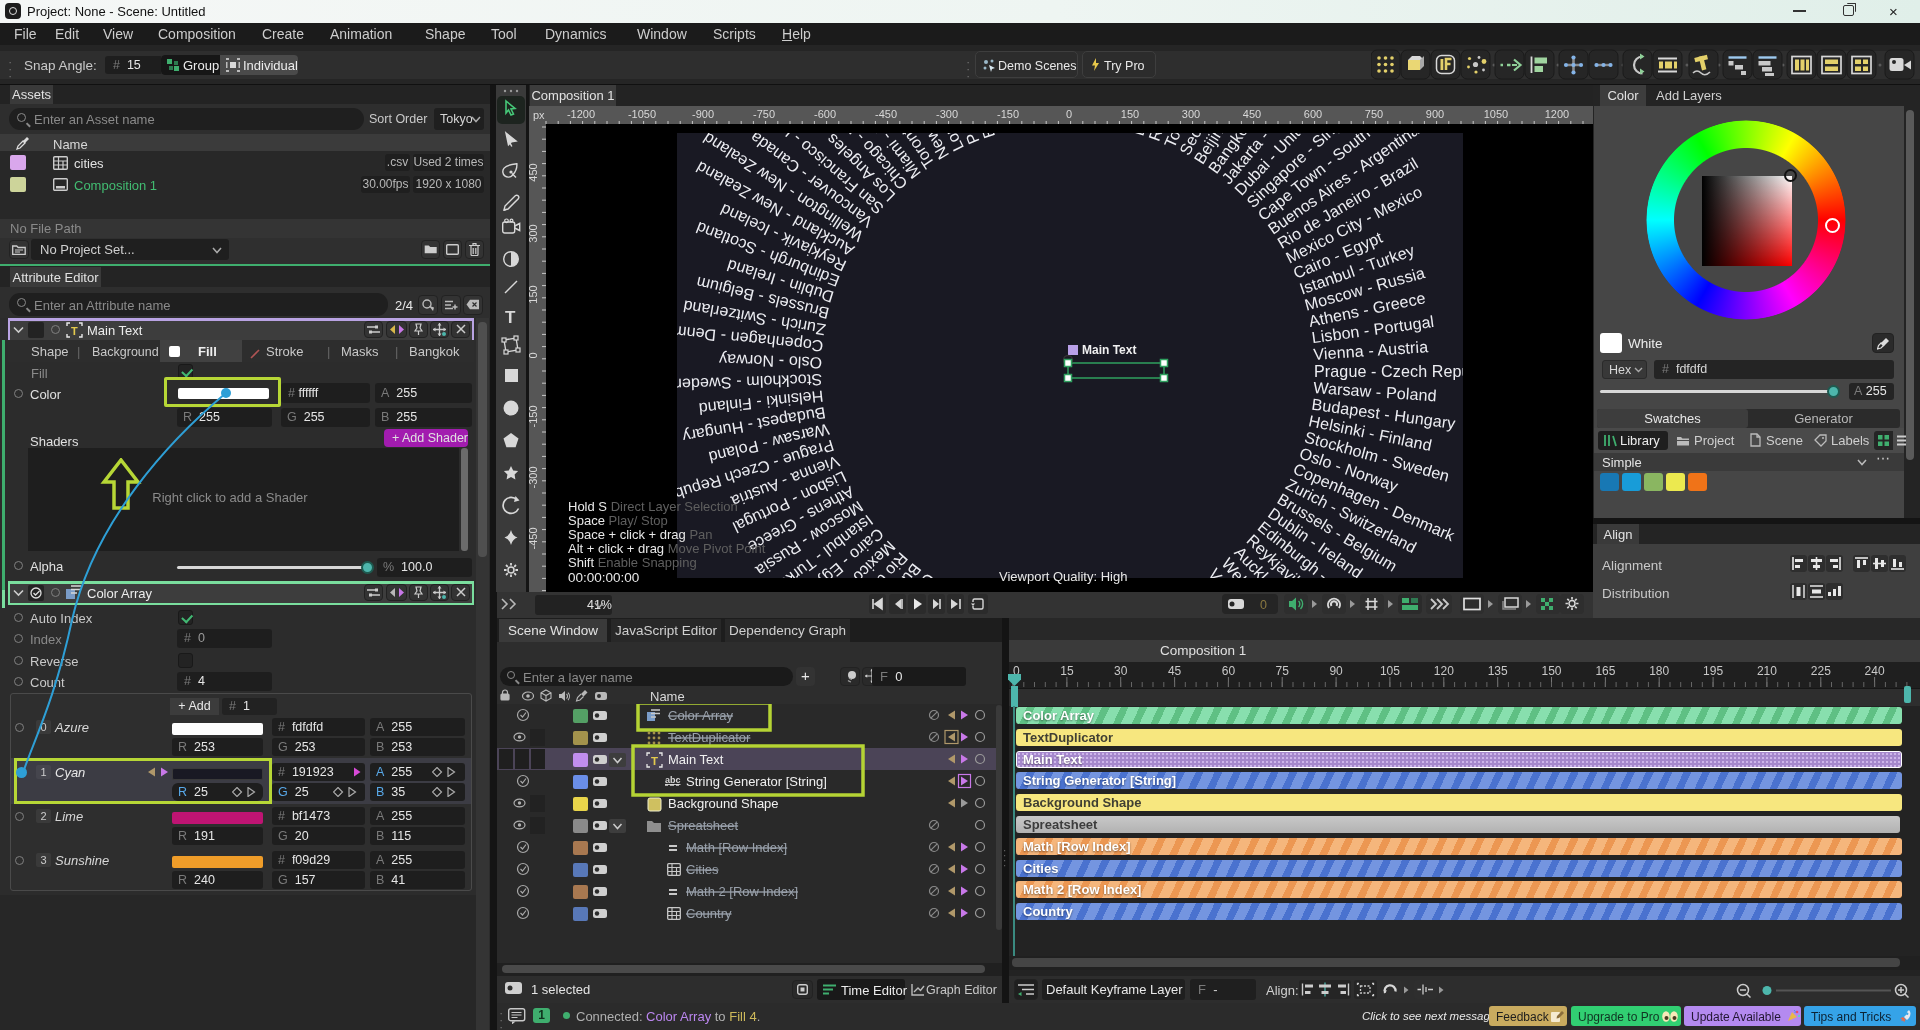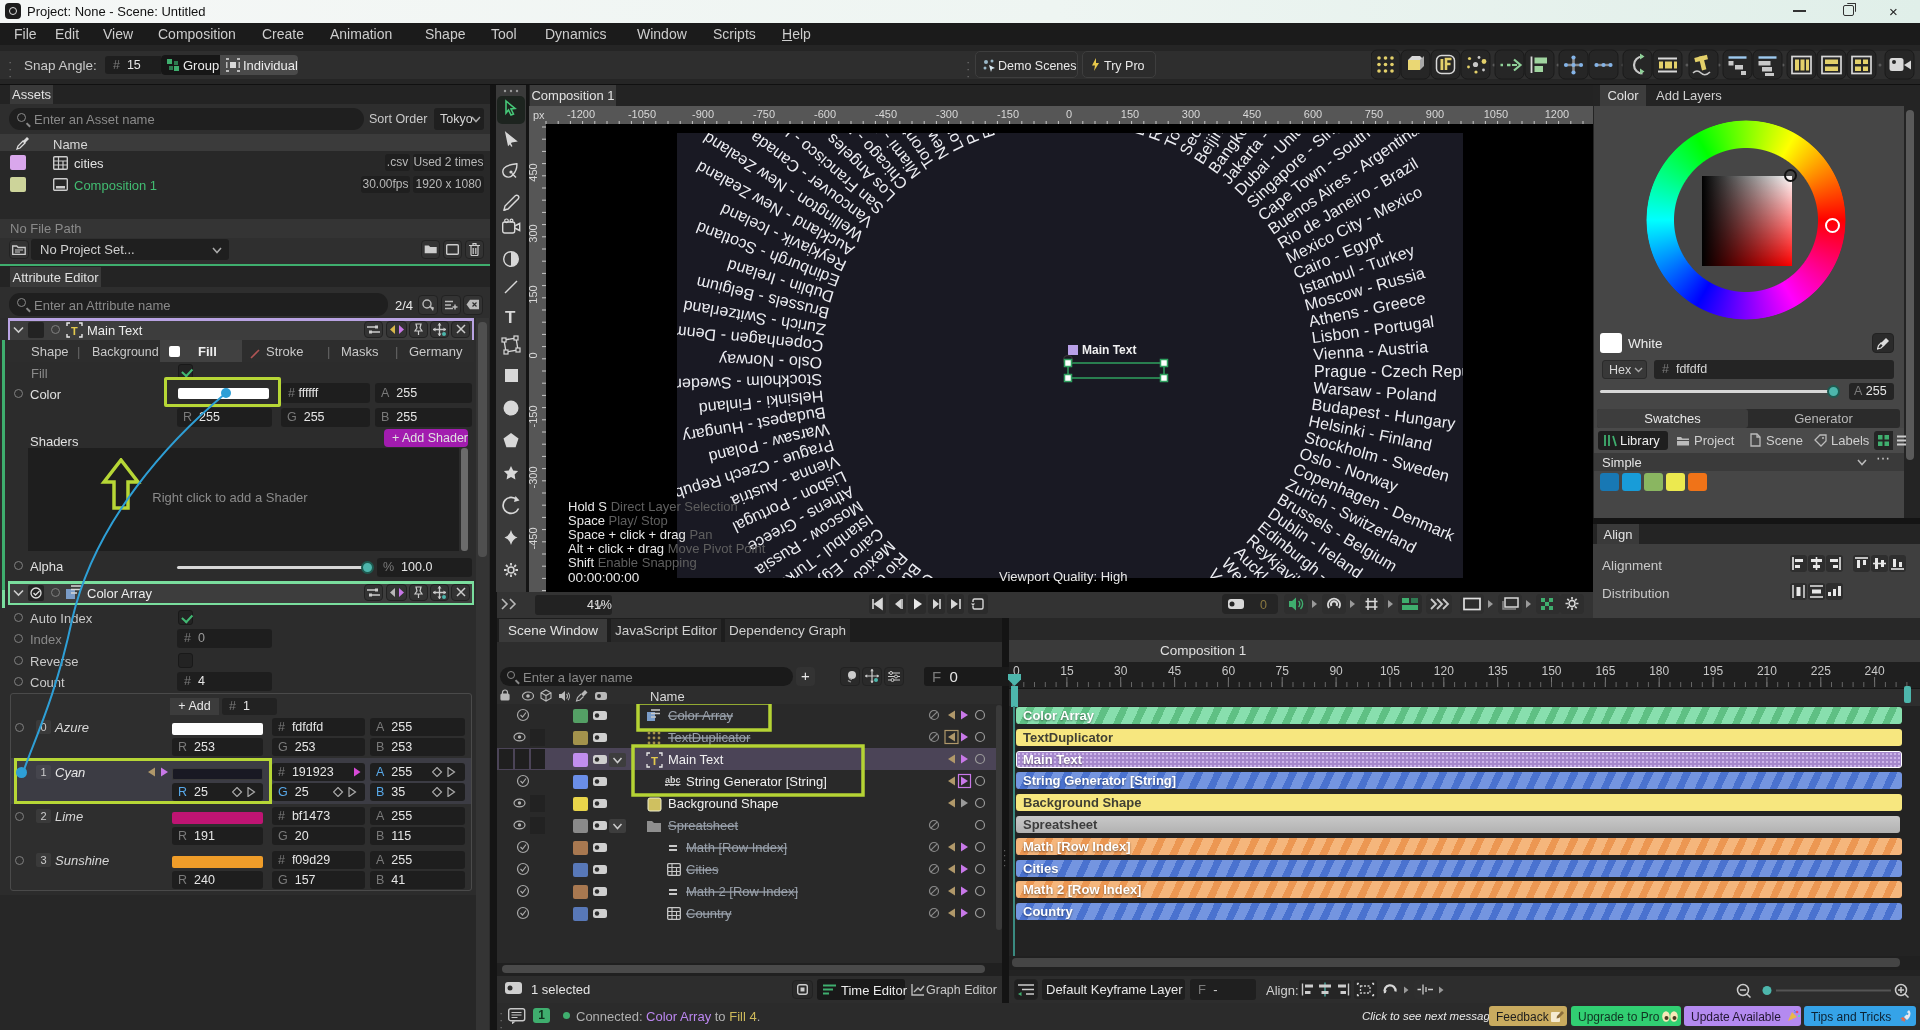--- a/index.html
+++ b/index.html
@@ -355,21 +355,21 @@
 <div class="abs" style="left:160px;top:340px;width:82px;height:22px;background:#414141;"></div>
 <div class="abs" style="left:169px;top:346px;width:11px;height:11px;background:#fff;border-radius:2px;"></div>
 <div class="abs" style="left:198px;top:344px;color:#f0f0f0;font-size:13px;font-weight:bold;">Fill</div>
 <div class="abs" style="left:249px;top:346px;width:12px;height:12px;"><svg width="12" height="12">
         <path d="M2 10 L10 2" stroke="#b05454" stroke-width="1.6"></path>
       </svg></div>
 <div class="abs glabel" style="left:266px;top:344px;">Stroke</div>
 <div class="abs" style="left:327px;top:344px;color:#666;font-size:13px;">|</div>
 <div class="abs glabel" style="left:341px;top:344px;">Masks</div>
 <div class="abs" style="left:395px;top:344px;color:#666;font-size:13px;">|</div>
-<div class="abs glabel" style="left:409px;top:344px;">Germany</div>
+<div class="abs glabel" style="left:409px;top:344px;">Bangkok</div>
 
 <div class="abs dim" style="left:31px;top:366px;font-size:13px;">Fill</div>
 <div class="check on" style="left:178px;top:364px;"></div>
 
 <div class="circ" style="left:14px;top:389px;"></div>
 <div class="abs glabel" style="left:30px;top:387px;color:#e0e0e0;">Color</div>
 <div class="abs" style="left:164px;top:377px;width:117px;height:30px;border:3px solid #b7d736;border-radius:2px;"></div>
 <div class="abs" style="left:178px;top:387.5px;width:91px;height:11px;background:#fff;border-radius:2px;"></div>
 <div class="field" style="left:281px;top:383px;width:89px;height:20px;line-height:20px;"><span style="margin-left:7px;">#</span>&nbsp;<span style="color:#e6e6e6;">ffffff</span></div>
 <div class="field" style="left:375px;top:383px;width:97px;height:20px;line-height:20px;"><span style="margin-left:6px;">A</span>&nbsp;&nbsp;255</div>
@@ -474,21 +474,21 @@
 <div class="abs" style="left:172px;top:768px;width:91px;height:12px;background:#191923;border:1px solid #3a3a3a;border-radius:2px;"></div>
 <div class="field" style="left:272px;top:763px;width:93px;height:18px;line-height:18px;"><span style="margin-left:6px;">#</span>&nbsp;&nbsp;191923</div>
 <svg class="abs" style="left:353px;top:767px;" width="8" height="10">
       <path d="M1 0.5 V9.5 L7.5 5 Z" fill="#d84ad8"></path>
     </svg>
 <div class="field" style="left:370px;top:763px;width:95px;height:18px;line-height:18px;"><span style="margin-left:6px;color:#58a8e8;">A</span>&nbsp;&nbsp;255</div>
 <svg class="abs" style="left:432px;top:767px;" width="24" height="10">
       <path d="M5 0.5 L9.5 5 L5 9.5 L0.5 5 Z" fill="none" stroke="#aaa" stroke-width="1.2"></path>
       <path d="M16 0.5 V9.5 L22.5 5 Z" fill="none" stroke="#aaa" stroke-width="1.2"></path>
     </svg>
-<div class="field" style="left:172px;top:783px;width:91px;height:18px;line-height:18px;"><span style="margin-left:6px;color:#58a8e8;">R</span>&nbsp;&nbsp;25</div>
+<div class="field" style="left:172px;top:783px;width:91px;height:18px;line-height:18px;border-radius:6px;"><span style="margin-left:6px;color:#58a8e8;">R</span>&nbsp;&nbsp;25</div>
 <svg class="abs" style="left:232px;top:787px;" width="24" height="10">
       <path d="M5 0.5 L9.5 5 L5 9.5 L0.5 5 Z" fill="none" stroke="#aaa" stroke-width="1.2"></path>
       <path d="M16 0.5 V9.5 L22.5 5 Z" fill="none" stroke="#aaa" stroke-width="1.2"></path>
     </svg>
 <div class="field" style="left:272px;top:783px;width:93px;height:18px;line-height:18px;"><span style="margin-left:6px;color:#58a8e8;">G</span>&nbsp;&nbsp;25</div>
 <svg class="abs" style="left:333px;top:787px;" width="24" height="10">
       <path d="M5 0.5 L9.5 5 L5 9.5 L0.5 5 Z" fill="none" stroke="#aaa" stroke-width="1.2"></path>
       <path d="M16 0.5 V9.5 L22.5 5 Z" fill="none" stroke="#aaa" stroke-width="1.2"></path>
     </svg>
 <div class="field" style="left:370px;top:783px;width:95px;height:18px;line-height:18px;"><span style="margin-left:6px;color:#58a8e8;">B</span>&nbsp;&nbsp;35</div>
@@ -1132,21 +1132,21 @@
       <path d="M7 0 l-1.8 2.2 h3.6 Z M7 14 l-1.8-2.2 h3.6 Z M0 7 l2.2-1.8 v3.6 Z M14 7 l-2.2-1.8 v3.6 Z" fill="#ccc"></path>
       <circle cx="11" cy="11" r="2" fill="#4db6ac"></circle>
     </svg>
 <div class="ibtn" style="left:884px;top:667px;width:20px;height:19px;background:#2a2a2a;"></div>
 <svg class="abs" style="left:887px;top:670px;" width="14" height="13">
       <path d="M1 3 h12 M1 6.5 h12 M1 10 h12" stroke="#ccc" stroke-width="1.2"></path>
       <circle cx="4" cy="3" r="1.5" fill="#2a2a2a" stroke="#ccc" stroke-width="1"></circle>
       <circle cx="9" cy="6.5" r="1.5" fill="#2a2a2a" stroke="#ccc" stroke-width="1"></circle>
       <circle cx="5.5" cy="10" r="1.5" fill="#2a2a2a" stroke="#ccc" stroke-width="1"></circle>
     </svg>
-<div class="abs" style="left:924px;top:667px;width:94px;height:19px;background:#1a1a1a;border-radius:3px;color:#e6e6e6;font-size:15px;line-height:19px;"><span style="color:#7a7a7a;margin-left:8px;">F</span>&nbsp;&nbsp;0</div>
+<div class="abs" style="left:872px;top:667px;width:94px;height:19px;background:#1a1a1a;border-radius:3px;color:#e6e6e6;font-size:13px;line-height:19px;"><span style="color:#7a7a7a;margin-left:8px;">F</span>&nbsp;&nbsp;0</div>
 
 <div class="abs" style="left:497px;top:686px;width:505px;height:18px;background:#2d2d2d;"></div>
 <svg class="abs" style="left:500px;top:689px;" width="110" height="13">
 <g stroke="#b8b8b8" stroke-width="1.2" fill="none">
         <rect x="1" y="5" width="8" height="6" rx="1" fill="#b8b8b8"></rect>
         <path d="M2.5 5 V3.5 a2.5 2.5 0 0 1 5 0 V5"></path>
       </g>
 <g transform="translate(22,0)">
         <ellipse cx="6" cy="7" rx="5.5" ry="4" fill="none" stroke="#b8b8b8" stroke-width="1.2"></ellipse>
         <circle cx="6" cy="7" r="1.8" fill="#b8b8b8"></circle>

